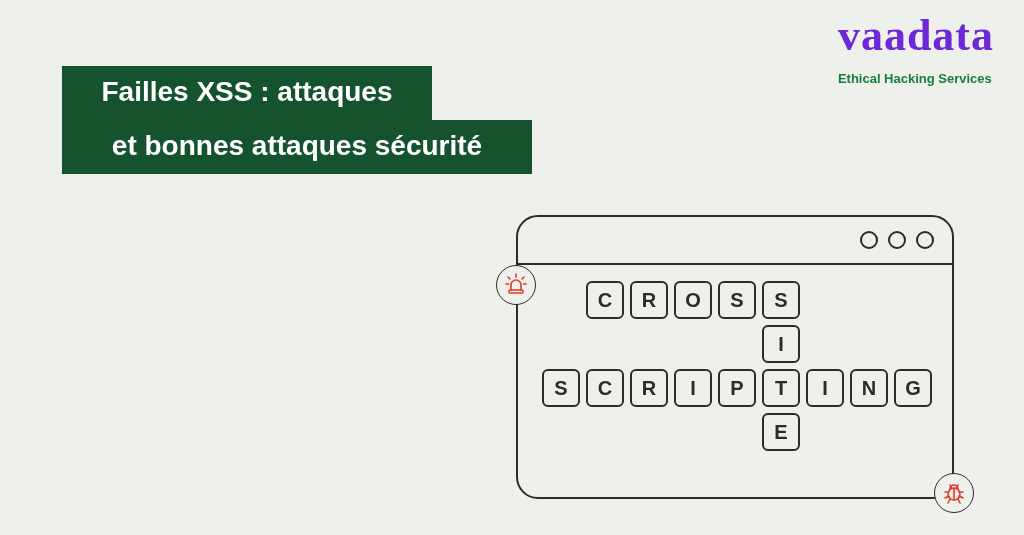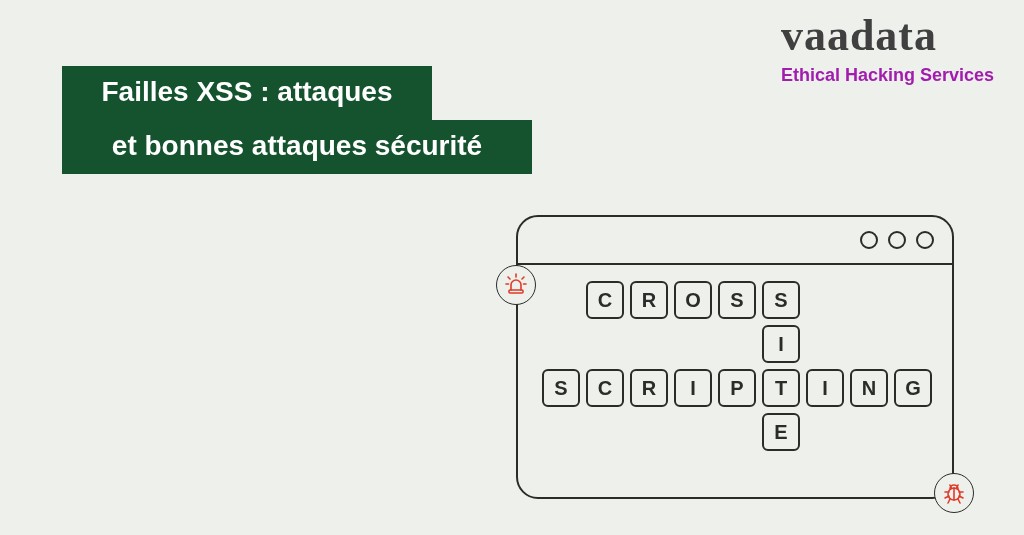--- a/index.html
+++ b/index.html
@@ -13,31 +13,31 @@
   
   .brand {
     position: absolute;
     top: 18px;
     right: 30px;
     text-align: left;
   }
   .brand-name {
     font-family: 'Brush Script MT', 'Segoe Script', cursive;
     font-size: 44px;
-    color: #404040;
+    color: #6d28d9;
     line-height: 0.8;
     letter-spacing: 1px;
     font-weight: bold;
   }
   .brand-tag {
     font-family: Arial, sans-serif;
-    font-size: 18px;
+    font-size: 13px;
     font-weight: bold;
-    color: #a21caf;
-    margin-top: 12px;
+    color: #15803d;
+    margin-top: 18px;
   }
 
   
   .title-block {
     position: absolute;
     top: 66px;
     left: 62px;
   }
   .title-bar {
     background: #14532d;

